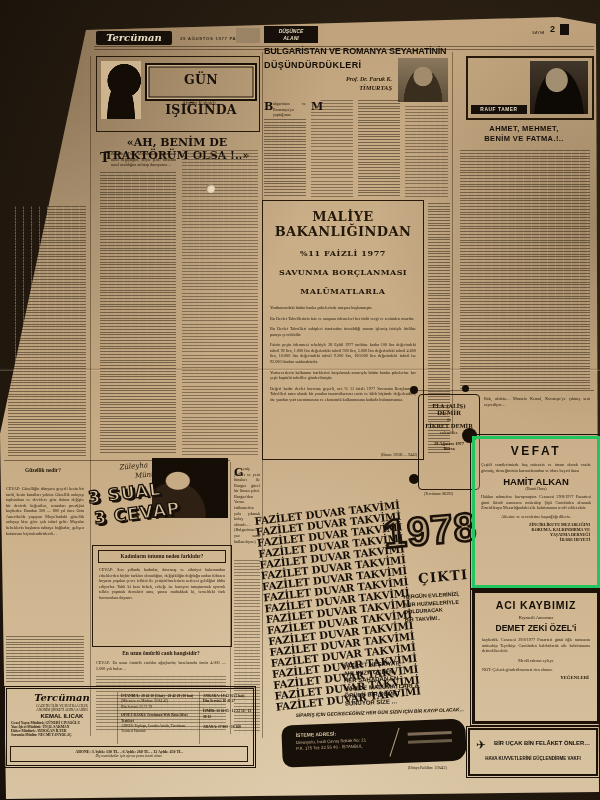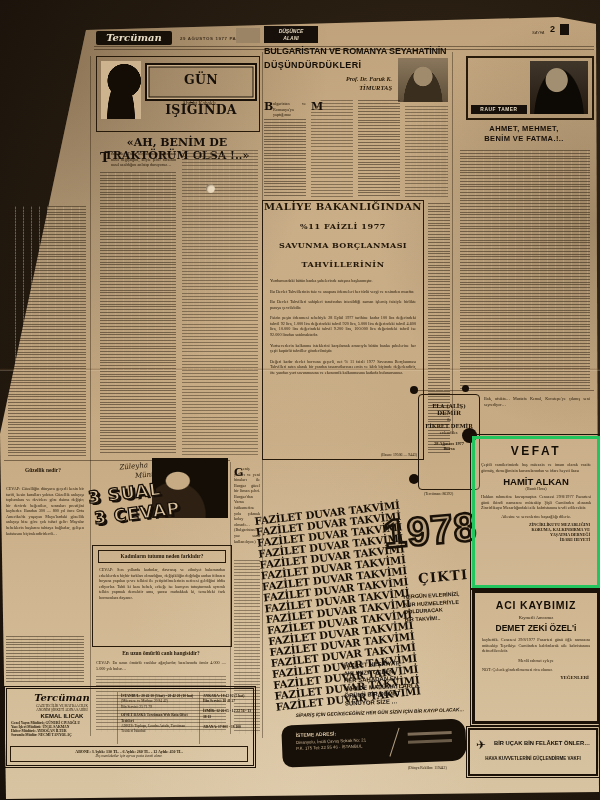--- a/index.html
+++ b/index.html
@@ -115,24 +115,24 @@
       radial-gradient(ellipse at 46% 36%, #a28f72 0 24%, rgba(0,0,0,0) 26%),
       radial-gradient(ellipse at 50% 112%, #0d0a06 0 60%, rgba(0,0,0,0) 62%),
       linear-gradient(180deg,#40362a,#23190f)"></div>
 </div>
 <div class="abs c b sans" style="left:458px;top:124px;width:132px;font-size:7.5px;letter-spacing:.4px;color:#17100a">AHMET,  MEHMET,</div>
 <div class="abs c b sans" style="left:458px;top:134px;width:132px;font-size:7.5px;letter-spacing:.4px;color:#17100a">BENİM VE FATMA.!..</div>
 <div class="abs tx" style="left:460px;top:150px;width:130px;height:240px"></div>
 <div class="abs bt j" style="left:484px;top:396px;width:106px;height:14px;overflow:hidden">Bak, ufukta… Mustafa Kemal, Kocatepe'ye çıkmış seni seyrediyor…</div>
 
 <div class="abs bx" style="left:262px;top:200px;width:160px;height:258px;border-width:1.5px">
-  <div class="c b dserif" style="font-size:10px;letter-spacing:.4px">MALİYE BAKANLIĞINDAN</div>
+  <div class="c b dserif" style="margin-top:8px;font-size:13px;letter-spacing:.4px">MALİYE BAKANLIĞINDAN</div>
   <div class="c b dserif" style="margin-top:9px;font-size:8px;letter-spacing:.6px">%11 FAİZLİ 1977</div>
   <div class="c b dserif" style="margin-top:9px;font-size:8px;letter-spacing:.4px">SAVUNMA  BORÇLANMASI</div>
-  <div class="c b dserif" style="margin-top:9px;font-size:8px;letter-spacing:.6px">TAHVİLLERİNİN</div>
+  <div class="c b dserif" style="margin-top:9px;font-size:8px;letter-spacing:.6px">MALÛMATLARLA</div>
   <div class="bt j" style="margin:9px 7px 0">Yurdumuzdaki bütün banka şubelerinde satışına başlanmıştır.</div>
   <div class="bt j" style="margin:5px 7px 0">Bu Devlet Tahvillerinin faiz ve anapara ödemeleri her türlü vergi ve resimden muaftır.</div>
   <div class="bt j" style="margin:5px 7px 0">Bu Devlet Tahvilleri sahipleri tarafından istenildiği zaman işlemiş faiziyle birlikte paraya çevrilebilir.</div>
   <div class="bt j" style="margin:5px 7px 0">Faizin peşin ödenmesi sebebiyle 28 Eylül 1977 tarihine kadar 100 lira değerindeki tahvil 92 lira, 1.000 lira değerindeki tahvil 920 lira, 5.000 lira değerindeki tahvil 4.600 lira, 10.000 lira değerindeki tahvil 9.200 lira, 100.000 lira değerindeki tahvil ise 92.000 liradan satılmaktadır.</div>
   <div class="bt j" style="margin:5px 7px 0">Yurtseverlerin kalkınma isteklerini karşılamak amacıyla bütün banka şubelerine her çeşit kupürlü tahviller gönderilmiştir.</div>
   <div class="bt j" style="margin:5px 7px 0">Değeri kadar devlet borcuna geçerli, net % 11 faizli 1977 Savunma Borçlanması Tahvilleri satın alarak bir yandan tasarruflarınızı emin ve kârlı biçimde değerlendirir, öte yandan yurt savunmasına ve ekonomik kalkınmasına katkıda bulunursunuz.</div>
   <div class="abs r" style="right:6px;bottom:2px;font-size:3.8px">(Basın: 19506 — 9443)</div>
 </div>
 
 <div class="abs i dserif r" style="left:104px;top:464px;width:44px;font-size:7px;line-height:7px;transform:rotate(-5deg);color:#241808">Züleyha</div>

